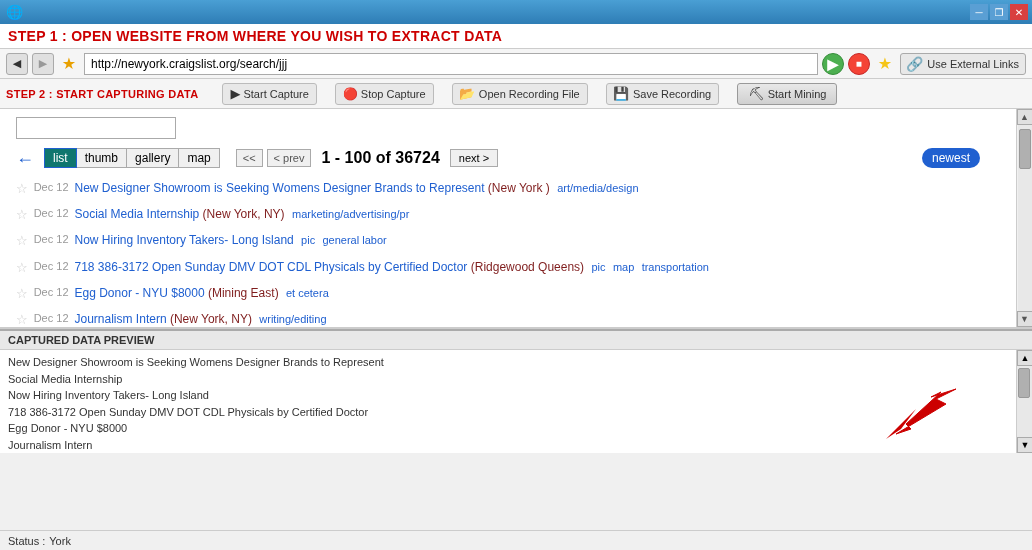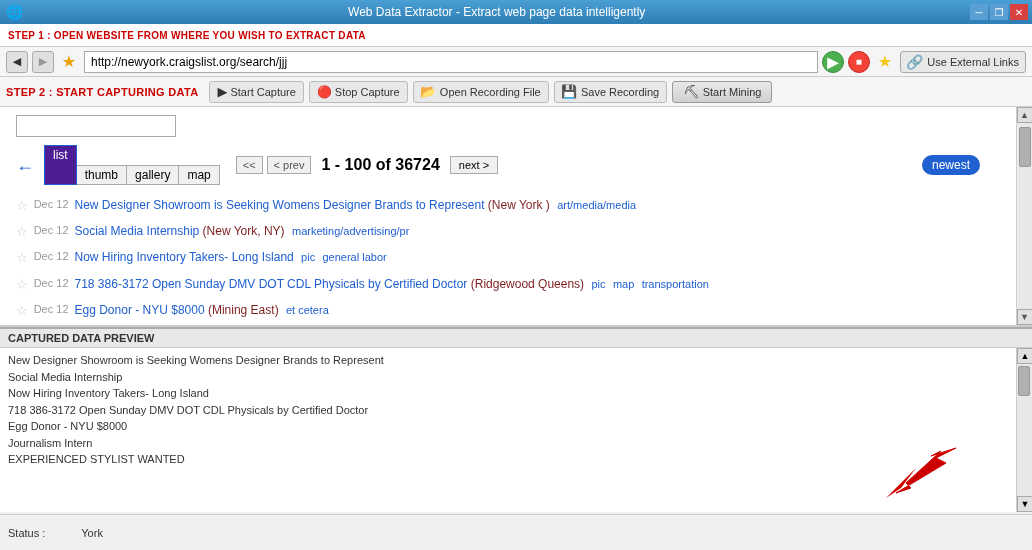--- a/index.html
+++ b/index.html
@@ -41,21 +41,21 @@
     .menu-item { font-size: 12px; cursor: pointer; padding: 1px 4px; }
 
     
     .step-bar {
       background: #fff;
       padding: 4px 8px;
       border-bottom: 1px solid #ccc;
     }
     .step-label {
       color: #cc0000;
-      font-size: 10px;
+      font-size: 14px;
       font-weight: bold;
       letter-spacing: 0.3px;
     }
 
     
     .address-bar {
       background: #f5f5f5;
       display: flex;
       align-items: center;
       padding: 3px 6px;
@@ -116,21 +116,21 @@
       cursor: pointer; font-size: 11px; color: #333;
     }
     .chain-icon { font-size: 14px; color: #888; }
 
     
     .toolbar {
       background: #f5f5f5;
       display: flex;
       align-items: center;
       padding: 3px 6px;
-      gap: 5px;
+      gap: 18px;
       border-bottom: 1px solid #ccc;
       height: 30px;
     }
     .step2-label {
       color: #cc0000;
       font-size: 11px;
       font-weight: bold;
       margin-right: 6px;
       letter-spacing: 0.3px;
     }
@@ -196,25 +196,25 @@
       gap: 0;
     }
     .view-tab {
       padding: 2px 8px;
       border: 1px solid #aaa;
       cursor: pointer;
       font-size: 12px;
       background: #f0f0f0;
     }
     .view-tab.active {
-      background: #4c1d95;
+      background: #0f766e;
       color: white;
       border-color: #2060d0;
     }
-    .view-tab:not(:first-child) { border-left: none; margin-top: 20px; }
+    .view-tab:not(:first-child) { border-left: none; }
 
     .pagination {
       display: flex;
       align-items: center;
       gap: 4px;
       margin-left: 16px;
     }
     .page-btn {
       padding: 2px 6px;
       border: 1px solid #aaa;
@@ -284,21 +284,21 @@
       background: #b0b0b0;
       border: 1px solid #999;
       position: absolute;
       top: 4px;
       left: 1px;
       border-radius: 2px;
     }
 
     
     .captured-preview {
-      height: 185px;
+      height: 124px;
       background: white;
       border-top: 2px solid #aaa;
       overflow: hidden;
       display: flex;
       flex-direction: column;
     }
     .preview-header {
       background: #e8e8e8;
       padding: 3px 8px;
       font-size: 11px;
@@ -353,24 +353,23 @@
       border-radius: 2px;
     }
 
     
     .status-bar {
       background: #f0f0f0;
       border-top: 1px solid #ccc;
       padding: 2px 8px;
       font-size: 11px;
       color: #333;
-      height: 36px;
-      display: flex;
-      align-items: center;
-      gap: 32px;
+      height: 20px;
+      display: flex;
+      align-items: center;
     }
 
     
     .app-wrapper {
       display: flex;
       flex-direction: column;
       height: 550px;
       width: 1032px;
     }
     .content-area {
@@ -382,21 +381,20 @@
   </style>
 </head>
 <body>
 
 <div class="app-wrapper">
 
   <div class="title-bar">
     <div style="display:flex;align-items:center;padding-left:6px;gap:4px;">
       <span style="font-size:14px;">🌐</span>
     </div>
-    <span class="title-bar-title">Web Data Extractor  -  Extract web page data intelligently</span>
     <div class="title-bar-controls">
       <div class="title-btn minimize">─</div>
       <div class="title-btn restore">❐</div>
       <div class="title-btn close">✕</div>
     </div>
   </div>
 
 
   <div class="step-bar">
     <span class="step-label">STEP 1 : OPEN WEBSITE FROM WHERE YOU WISH TO EXTRACT DATA</span>
@@ -468,21 +466,21 @@
           <button class="newest-btn" style="margin-left:auto;margin-right:20px;border-radius:10px;">newest</button>
         </div>
 
         <div>
 
           <div class="listing-item">
             <span class="star-rating">☆</span>
             <span class="date-tag">Dec 12</span>
             <span><a class="listing-title">New Designer Showroom is Seeking Womens Designer Brands to Represent</a>
             <span class="listing-location">(New York )</span>
-            <span class="listing-tag">art/media/media</span></span>
+            <span class="listing-tag">art/media/design</span></span>
           </div>
 
           <div class="listing-item">
             <span class="star-rating">☆</span>
             <span class="date-tag">Dec 12</span>
             <span><a class="listing-title">Social Media Internship</a>
             <span class="listing-location">(New York, NY)</span>
             <span class="listing-tag">marketing/advertising/pr</span></span>
           </div>
 
@@ -508,20 +506,23 @@
             <span class="star-rating">☆</span>
             <span class="date-tag">Dec 12</span>
             <span><a class="listing-title">Egg Donor - NYU $8000</a>
             <span class="listing-location">(Mining East)</span>
             <span class="listing-tag">et cetera</span></span>
           </div>
 
           <div class="listing-item">
             <span class="star-rating">☆</span>
             <span class="date-tag">Dec 12</span>
+            <span><a class="listing-title">Journalism Intern</a>
+            <span class="listing-location">(New York, NY)</span>
+            <span class="listing-tag">writing/editing</span></span>
           </div>
 
         </div>
       </div>
 
       <div class="scrollbar-area">
         <div class="scroll-up-btn">▲</div>
         <div class="scroll-track">
           <div class="scroll-thumb"></div>
         </div>

